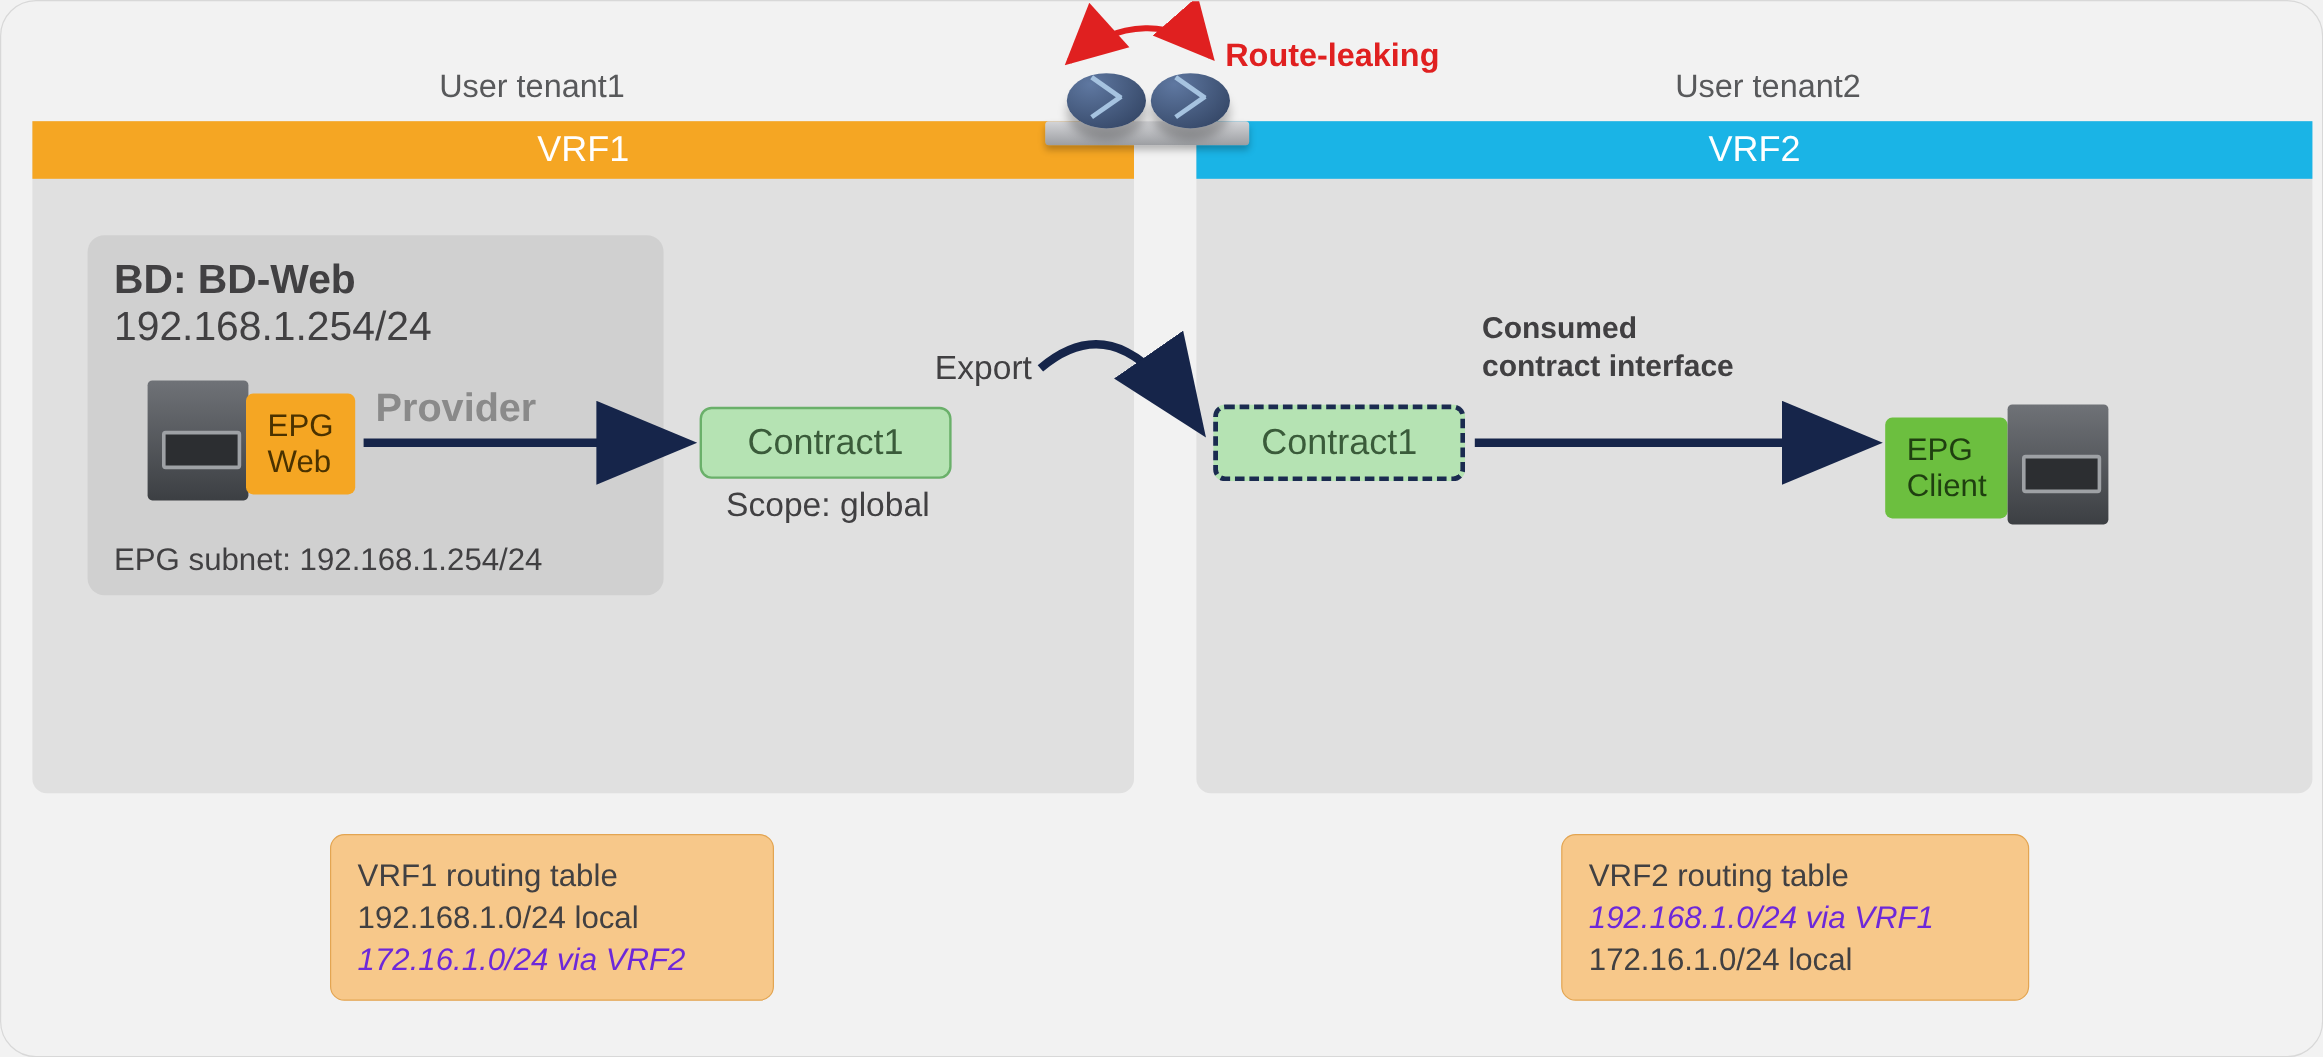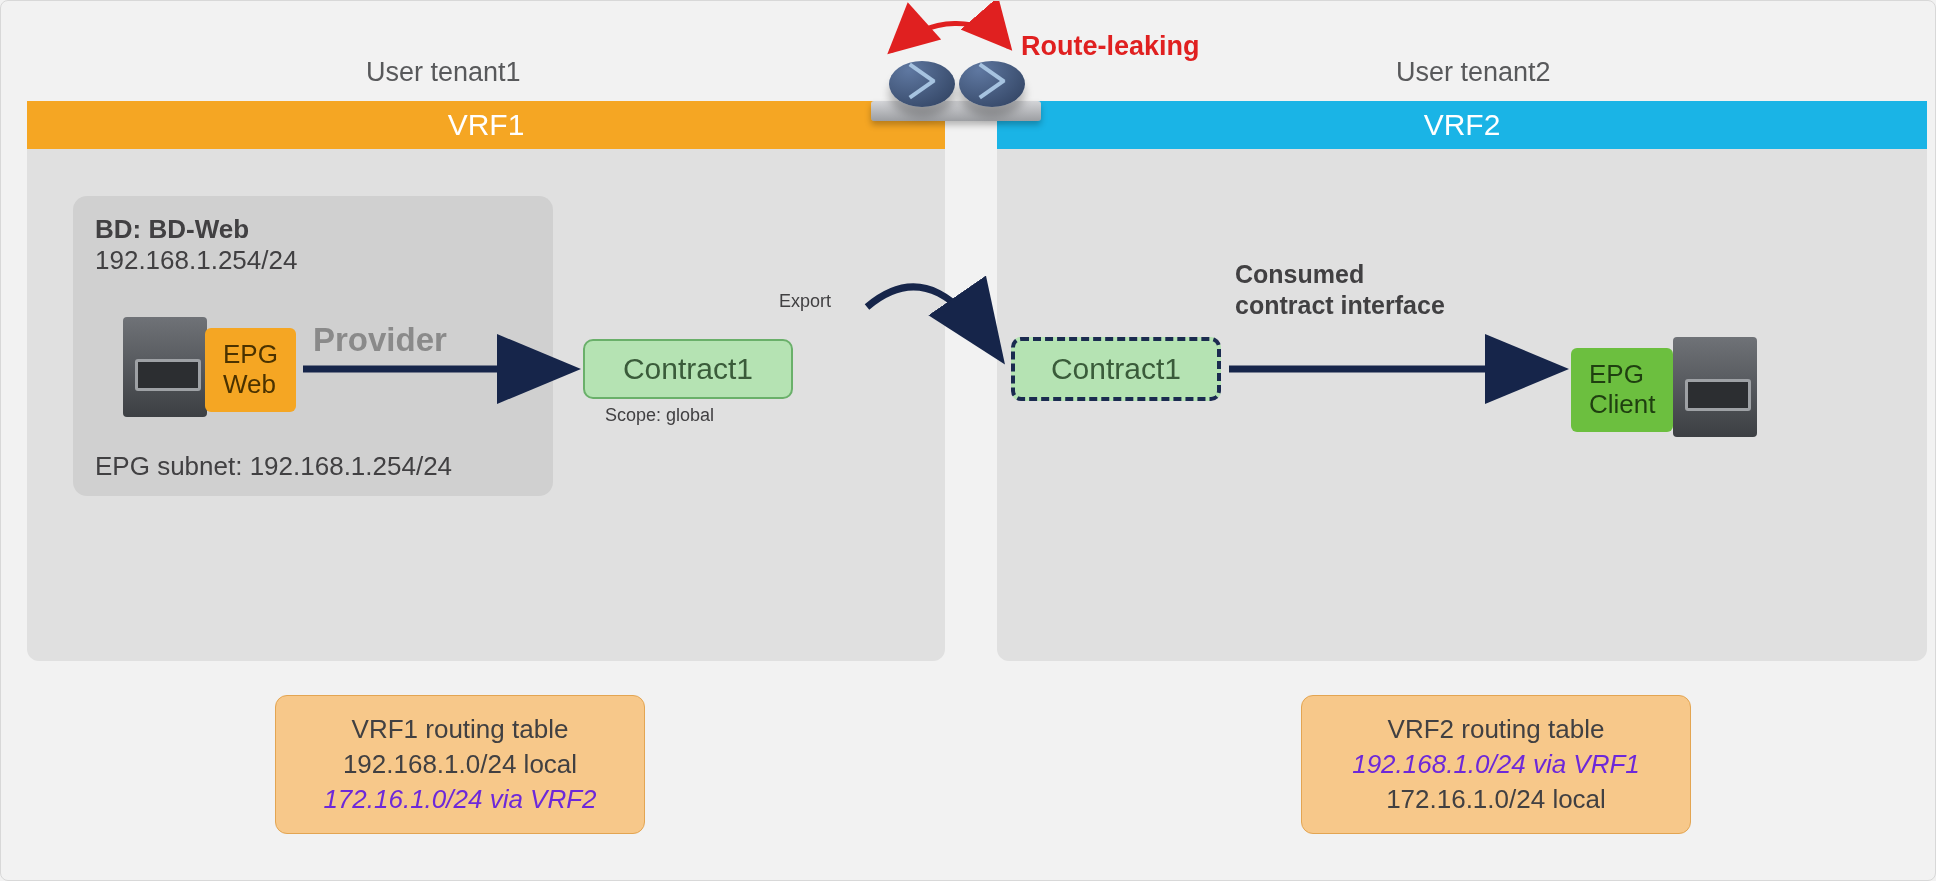--- a/index.html
+++ b/index.html
@@ -7,21 +7,21 @@
     font-family: "Segoe UI", Arial, sans-serif;
     background: #f2f2f2;
     width: 1936px;
     height: 881px;
     overflow: hidden;
   }
   .canvas {
     position: relative;
     width: 1936px;
     height: 881px;
-    border-radius: 8px;
+    border-radius: 30px;
     background: #f2f2f2;
     border: 1.5px solid #d8d8d8;
   }
   .tenant-label {
     position: absolute;
     font-size: 27px;
     color: #58595b;
     text-align: center;
   }
   .vrf-panel {
@@ -39,21 +39,21 @@
     font-size: 30px;
     font-weight: 500;
     color: #fff;
     text-align: center;
   }
   .bd-box {
     position: absolute;
     background: #d0d0d0;
     border-radius: 14px;
     padding: 18px 22px;
-    font-size: 26px;
+    font-size: 34px;
     color: #414042;
   }
   .bd-title { font-weight: 600; }
   .epg-subnet {
     position: absolute;
     font-size: 26px;
     color: #414042;
   }
   .server-icon {
     position: absolute;
@@ -109,46 +109,45 @@
     border-radius: 10px;
     font-size: 30px;
     color: #3a5b3a;
     text-align: center;
     line-height: 56px;
     height: 64px;
   }
   .scope-label,
   .export-label {
     position: absolute;
-    font-size: 18px;
+    font-size: 28px;
     color: #414042;
   }
   .consumed-label {
     position: absolute;
     font-size: 25px;
     font-weight: 600;
     color: #414042;
     line-height: 1.25;
   }
   .route-leak-label {
     position: absolute;
     font-size: 27px;
     font-weight: 700;
     color: #e02020;
   }
   .routing-table {
     position: absolute;
     background: #f7c88a;
     border: 1px solid #e3a552;
     border-radius: 12px;
-    padding: 16px 32px;
+    padding: 16px 22px;
     font-size: 26px;
     color: #414042;
     line-height: 1.35;
-    text-align: center;
   }
   .route-leaked { color: #6d28d9; font-style: italic; }
 
   
   .svg-layer {
     position: absolute;
     left: 0; top: 0;
     width: 1936px; height: 881px;
     pointer-events: none;
   }

